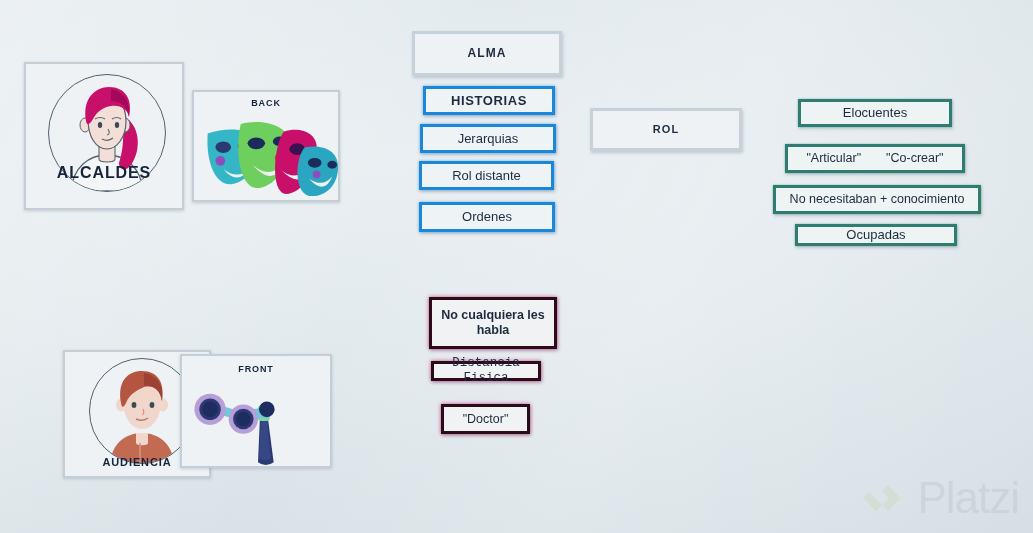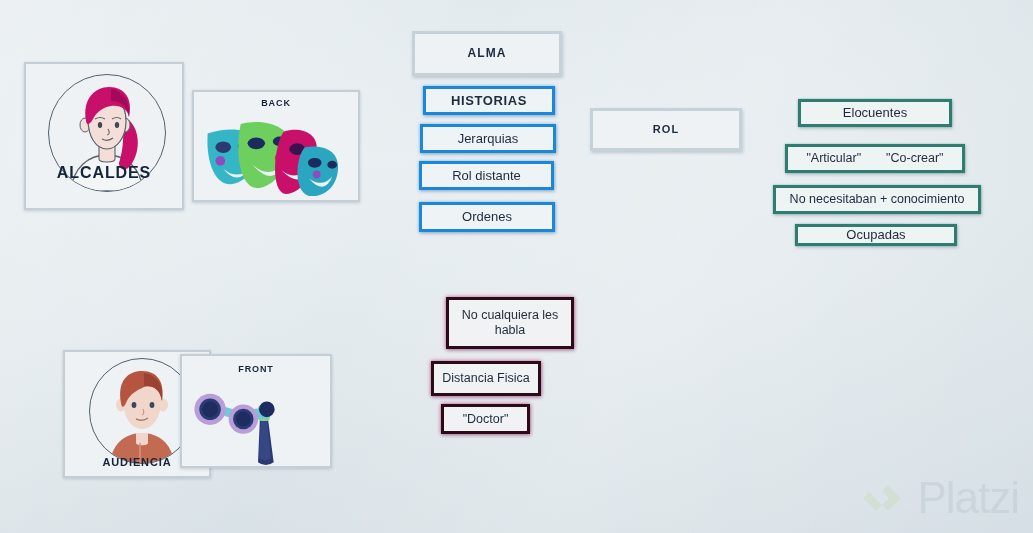--- a/index.html
+++ b/index.html
@@ -108,21 +108,21 @@
         <ellipse cx="51" cy="50" rx="2.2" ry="3" fill="#3a4a57"></ellipse>
         <ellipse cx="68" cy="50" rx="2.2" ry="3" fill="#3a4a57"></ellipse>
 
         <path d="M59 54 q3 5 -1 6" stroke="#55646f" stroke-width="1.1" fill="none"></path>
         <path d="M53 64 q6 3 11 -1" stroke="#55646f" stroke-width="1.2" fill="none"></path>
       </svg>
     </div>
     <div class="card-label" style="bottom:26px;font-size:16px;">ALCALDES</div>
   </div>
 
-  <div class="card" style="left:192px;top:90px;width:168px;height:112px;">
+  <div class="card" style="left:192px;top:90px;width:148px;height:112px;">
     <div class="card-label" style="top:6px;font-size:9px;">BACK</div>
     <svg viewBox="0 0 148 86" width="144" height="84" style="position:absolute;left:2px;top:22px;">
 
       <path d="M12 20 C34 12 58 16 66 26 C70 46 54 70 36 72 C20 73 10 50 12 20 Z" fill="#34b6c6"></path>
       <ellipse cx="28" cy="34" rx="8" ry="6" fill="#2b3a73"></ellipse>
       <ellipse cx="50" cy="33" rx="7" ry="5" fill="#2b3a73"></ellipse>
       <circle cx="25" cy="48" r="5" fill="#8e4dbd"></circle>
       <circle cx="50" cy="47" r="4.5" fill="#6ecf5e"></circle>
       <path d="M28 56 q14 12 28 0 q-14 18 -28 0 Z" fill="#eef2f4"></path>
 
@@ -212,23 +212,23 @@
     <span class="pair">
       <span>"Articular"</span>
       <span>"Co-crear"</span>
     </span>
   </div>
 
   <div class="note green" style="left:773px;top:185px;width:208px;height:29px;font-size:12.5px;">No necesitaban + conocimiento</div>
 
   <div class="note green" style="left:795px;top:224px;width:162px;height:22px;font-size:13px;">Ocupadas</div>
 
-  <div class="note pink" style="left:446px;top:297px;width:128px;height:52px;font-size:12.5px;">No cualquiera les habla</div>
-
-  <div class="note pink" style="left:431px;top:361px;width:110px;height:35px;font-size:12.5px;">Distancia Fisica</div>
+  <div class="note pink" style="left:429px;top:297px;width:128px;height:52px;font-size:12.5px;font-weight:bold;">No cualquiera les habla</div>
+
+  <div class="note pink" style="left:431px;top:361px;width:110px;height:20px;font-size:12.5px;font-family:Liberation Mono, monospace;">Distancia Fisica</div>
 
   <div class="note pink" style="left:441px;top:404px;width:89px;height:30px;font-size:12.5px;">"Doctor"</div>
 
   <div id="watermark">
     <svg width="46" height="46" viewBox="0 0 46 46">
       <path d="M21 4 L8 17 L21 30 L15 36 L2 23 L21 4 Z" fill="#c9d9b8"></path>
       <path d="M27 10 L40 23 L27 36 L21 30 L28 23 L21 16 Z" fill="#c9d9b8"></path>
     </svg>
     <span class="wm-text">Platzi</span>
   </div>

